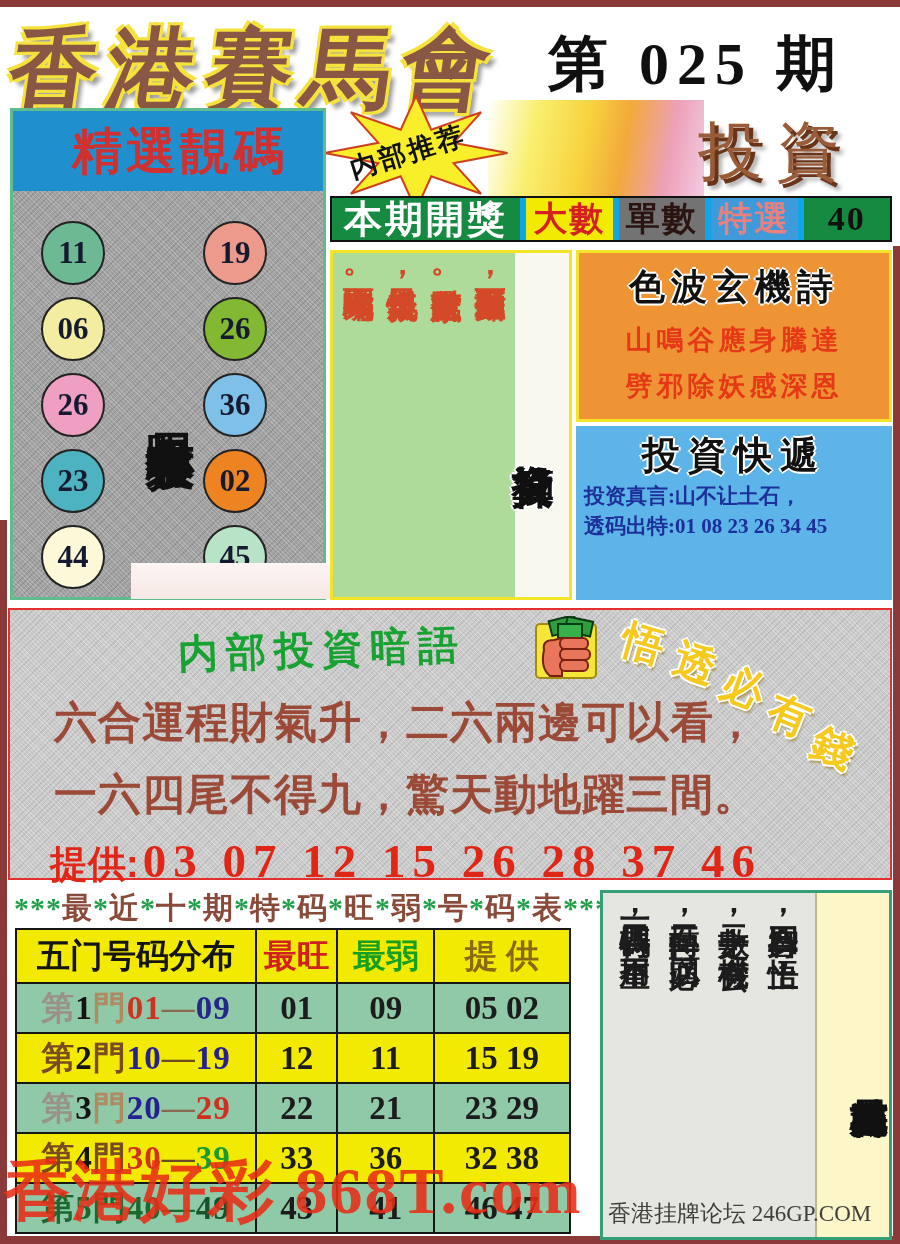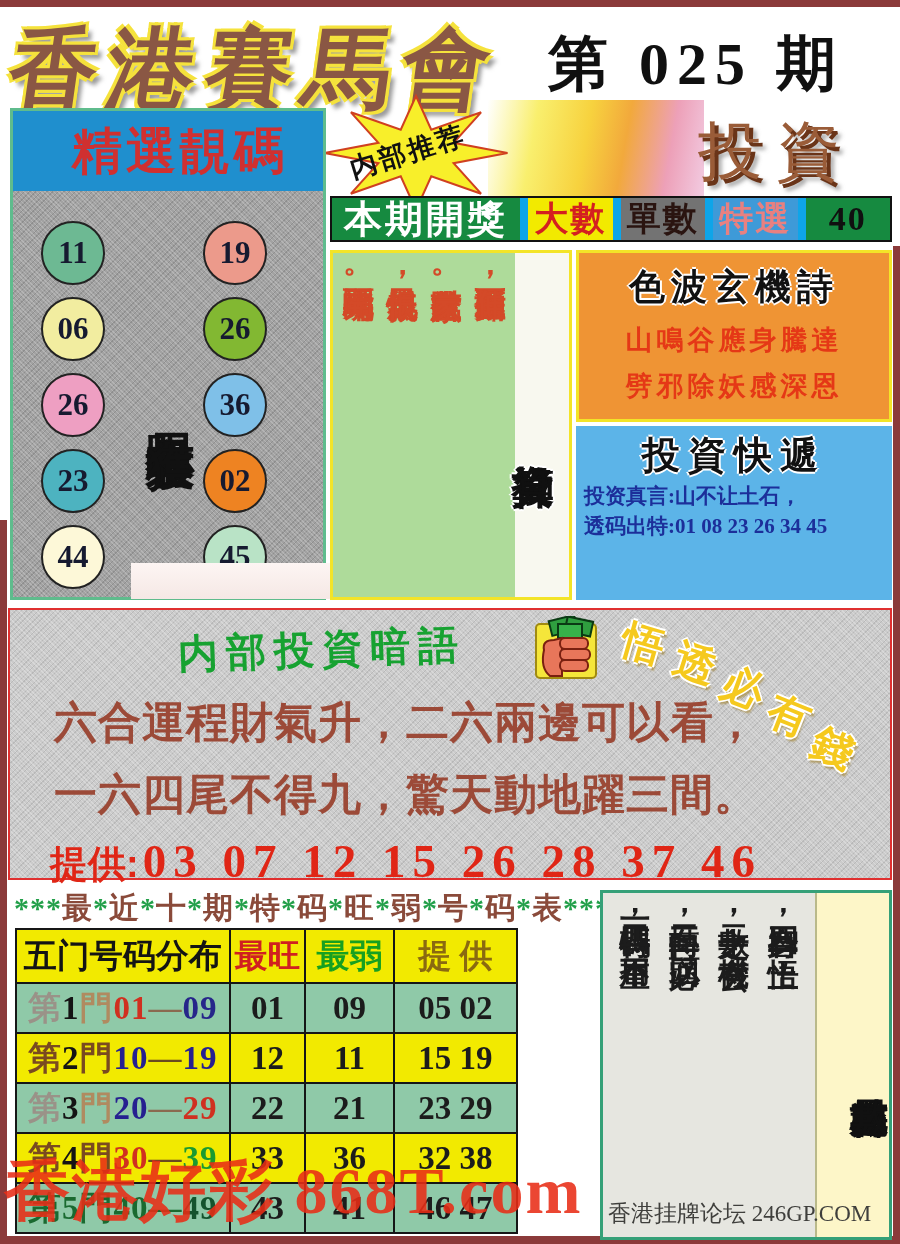--- a/index.html
+++ b/index.html
@@ -14,21 +14,21 @@
   .issue{left:548px;top:24px;font-size:60px;font-weight:bold;color:#101010;letter-spacing:8px;white-space:nowrap;}
   .brand3d{left:698px;top:108px;font-size:64px;font-weight:normal;color:#9a5c38;letter-spacing:14px;
            text-shadow:4px 4px 0 #6a3418,7px 7px 4px rgba(120,120,120,.7);}
   .decor{left:488px;top:100px;width:216px;height:100px;
          background:linear-gradient(100deg,#ffffff 0%,#f9ef6e 22%,#f7d23e 45%,#f2a93c 62%,#eda0b8 82%,#f2cce2 100%);}
   .star-wrap{left:318px;top:92px;width:196px;height:122px;}
   .star-text{position:absolute;left:30px;top:42px;font-size:27px;font-weight:bold;color:#111;
              transform:rotate(-17deg);letter-spacing:3px;white-space:nowrap;}
   
   .drawrow{left:330px;top:196px;width:562px;height:46px;display:flex;border:2px solid #111;box-sizing:border-box;}
-  .drawrow .seg{display:flex;align-items:center;justify-content:center;font-weight:bold;box-sizing:border-box;border-left:8px solid #0ea5e9;}
+  .drawrow .seg{display:flex;align-items:center;justify-content:center;font-weight:bold;box-sizing:border-box;border-left:6px solid #0ea5e9;}
   .drawrow .seg:first-child{border-left:none;}
   .seg-label{width:188px;font-size:38px;letter-spacing:3px;}
   .seg-cell{flex:1;font-size:34px;letter-spacing:2px;}
   
   .left-panel{left:10px;top:108px;width:316px;height:492px;border:3px solid #5fbc8d;box-sizing:border-box;}
   .lp-head{height:80px;display:flex;align-items:center;justify-content:center;font-size:50px;font-weight:bold;letter-spacing:4px;}
   .lp-body{position:relative;height:406px;background-color:#a2a2a2;
            background-image:repeating-linear-gradient(45deg,rgba(255,255,255,.20) 0 1px,transparent 1px 3px),
                             repeating-linear-gradient(135deg,rgba(50,50,50,.18) 0 1px,transparent 1px 4px);}
   .ball{position:absolute;width:64px;height:64px;border-radius:50%;border:2px solid #222;box-sizing:border-box;
@@ -71,21 +71,21 @@
   .s4{left:802px;top:110px;transform:rotate(24deg);}
   .secret-line{position:absolute;left:44px;font-size:43px;font-weight:bold;color:#9c4a38;white-space:nowrap;
                font-family:"Liberation Sans","DejaVu Sans",sans-serif;letter-spacing:1px;}
   .ln1{top:84px;} .ln2{top:156px;}
   .provide{position:absolute;left:40px;top:224px;white-space:nowrap;}
   .provide .lbl{font-size:38px;font-weight:bold;color:#e02616;font-family:"Liberation Sans","DejaVu Sans",sans-serif;}
   .provide .nums{font-size:47px;font-weight:bold;color:#e02616;letter-spacing:7px;}
   
   .stats-heading{left:14px;top:888px;font-size:30px;font-weight:bold;color:#8a4a3a;white-space:nowrap;letter-spacing:1px;}
   .ast{color:#23a04a;}
-  .stable{left:15px;top:928px;width:503px;border:2px solid #161616;border-collapse:collapse;}
+  .stable{left:15px;top:928px;width:556px;border:2px solid #161616;border-collapse:collapse;}
   .stable td{border:2px solid #161616;text-align:center;font-weight:bold;box-sizing:border-box;}
   .stable .hrow td{background:#f2ea00;height:54px;font-size:33px;}
   .stable .drow td{height:50px;font-size:33px;color:#1c1c1c;}
   .c1{width:252px;} .c2{width:84px;} .c3{width:100px;} .c4{width:142px;}
   .rlabel{font-size:36px;letter-spacing:1px;}
   
   .oracle{left:600px;top:890px;width:292px;height:350px;border:3px solid #35a078;box-sizing:border-box;display:flex;background:#e6e6e0;}
   .oracle-cols{flex:1;display:flex;justify-content:space-evenly;padding-top:10px;}
   .oracle-col{font-size:31px;font-weight:bold;color:#1c1c1c;line-height:1.14;}
   .oracle-title{width:72px;background:#fdf6c8;border-left:2px solid #b9b98a;display:flex;justify-content:center;padding-top:8px;

